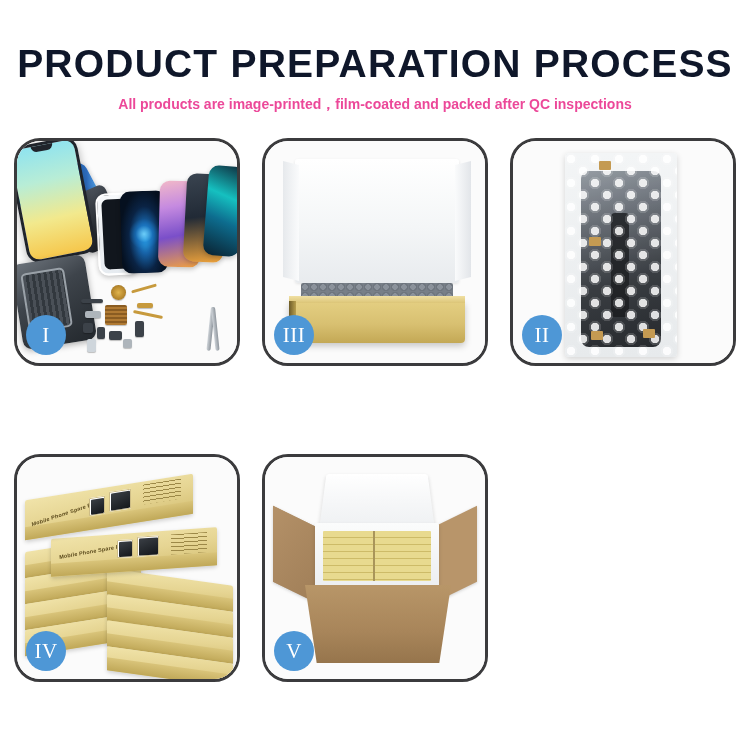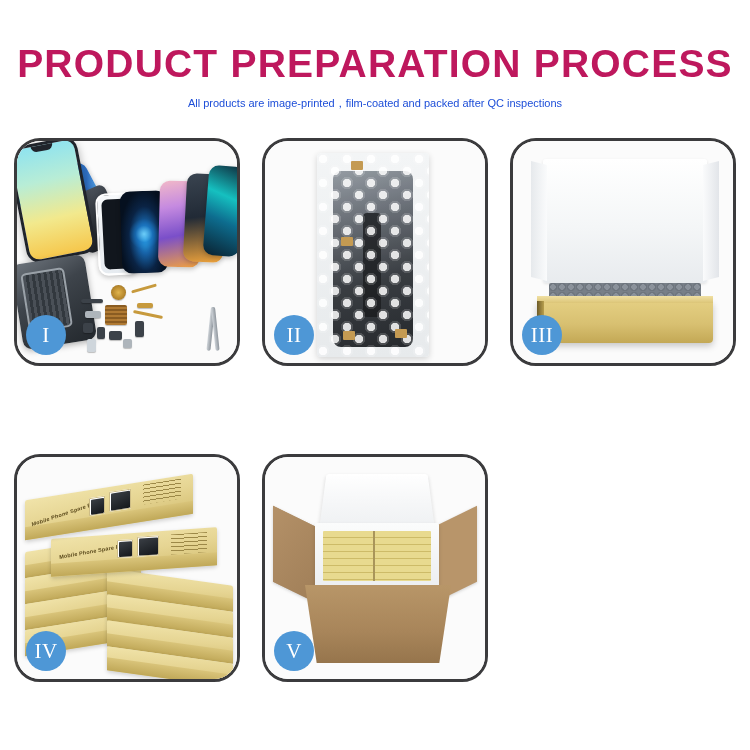--- a/index.html
+++ b/index.html
@@ -28,31 +28,31 @@
     width: 750px;
     text-align: center;
   }
   .title {
     margin: 0;
     padding-top: 44px;
     font-family: "Liberation Sans", sans-serif;
     font-size: 39px;
     font-weight: 700;
     letter-spacing: 1.2px;
-    color: #be185d;
+    color: #0f172a;
     line-height: 1.05;
     white-space: nowrap;
   }
   .subtitle {
     margin: 0;
     padding-top: 11px;
     font-family: "Liberation Sans", sans-serif;
-    font-size: 11px;
-    font-weight: 400;
-    color: #1d4ed8;
+    font-size: 14px;
+    font-weight: 700;
+    color: #ec4899;
     white-space: nowrap;
   }
 
   
   .grid {
     position: absolute;
     left: 14px;
     top: 138px;
     width: 722px;
     height: 552px;
@@ -438,39 +438,39 @@
             <span></span>
               <span></span>
           </div>
         </div>
       </div>
       <div class="badge">I</div>
     </div>
 
     <div class="panel">
       <div class="panel-stage">
+        <div class="lid3"></div>
+        <div class="foam3"></div>
+        <div class="box3"></div>
+      </div>
+      <div class="badge">III</div>
+    </div>
+
+    <div class="panel">
+      <div class="panel-stage">
         <div class="bag">
           <div class="bag-item"></div>
           <div class="bubbles"></div>
           <div class="bag-tape" style="left:34px; top:8px;"></div>
           <div class="bag-tape" style="left:24px; top:84px;"></div>
           <div class="bag-tape" style="left:26px; top:178px;"></div>
           <div class="bag-tape" style="left:78px; top:176px;"></div>
         </div>
       </div>
       <div class="badge">II</div>
-    </div>
-
-    <div class="panel">
-      <div class="panel-stage">
-        <div class="lid3"></div>
-        <div class="foam3"></div>
-        <div class="box3"></div>
-      </div>
-      <div class="badge">III</div>
     </div>
 
     <div class="panel">
       <div class="panel-stage">
         <div class="stack">
 
           <div class="sbox" style="left:0px;  top:66px;  width:116px; height:26px; transform:skewY(-9deg);">
               <div class="front"></div>
             </div>
           <div class="sbox" style="left:0px;  top:92px;  width:116px; height:26px; transform:skewY(-9deg);">

